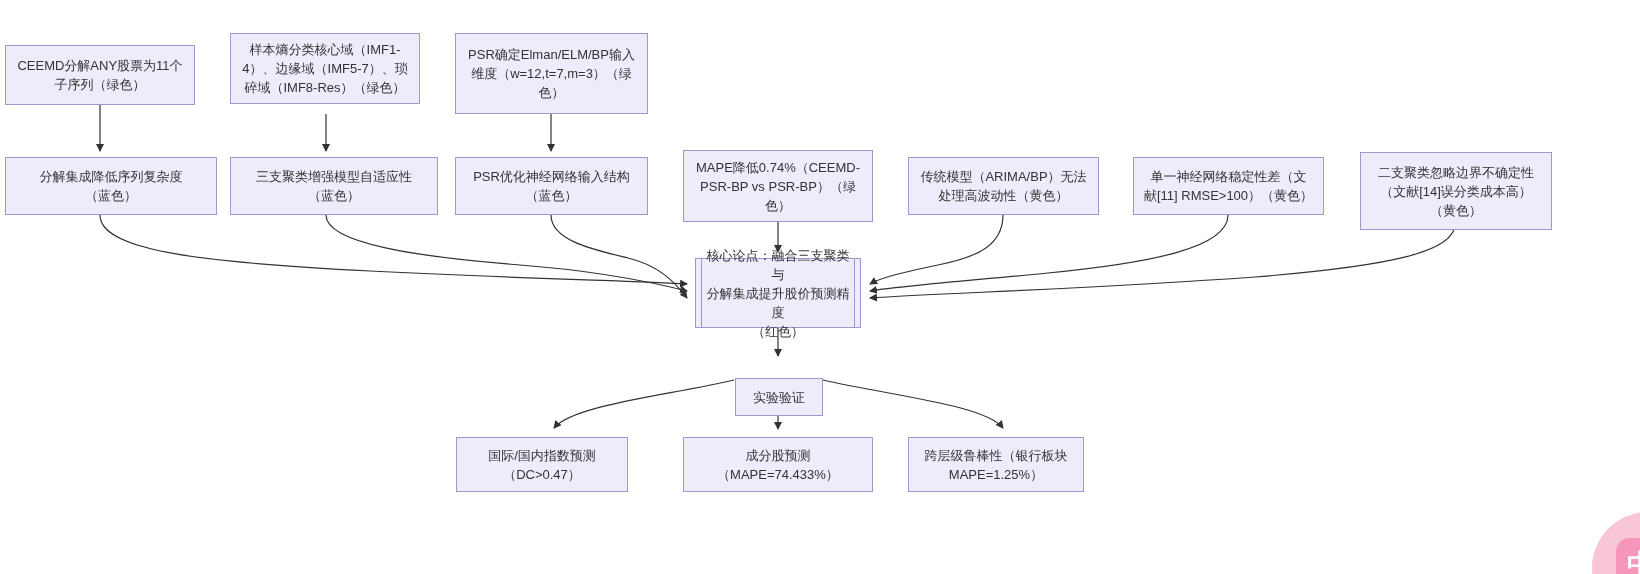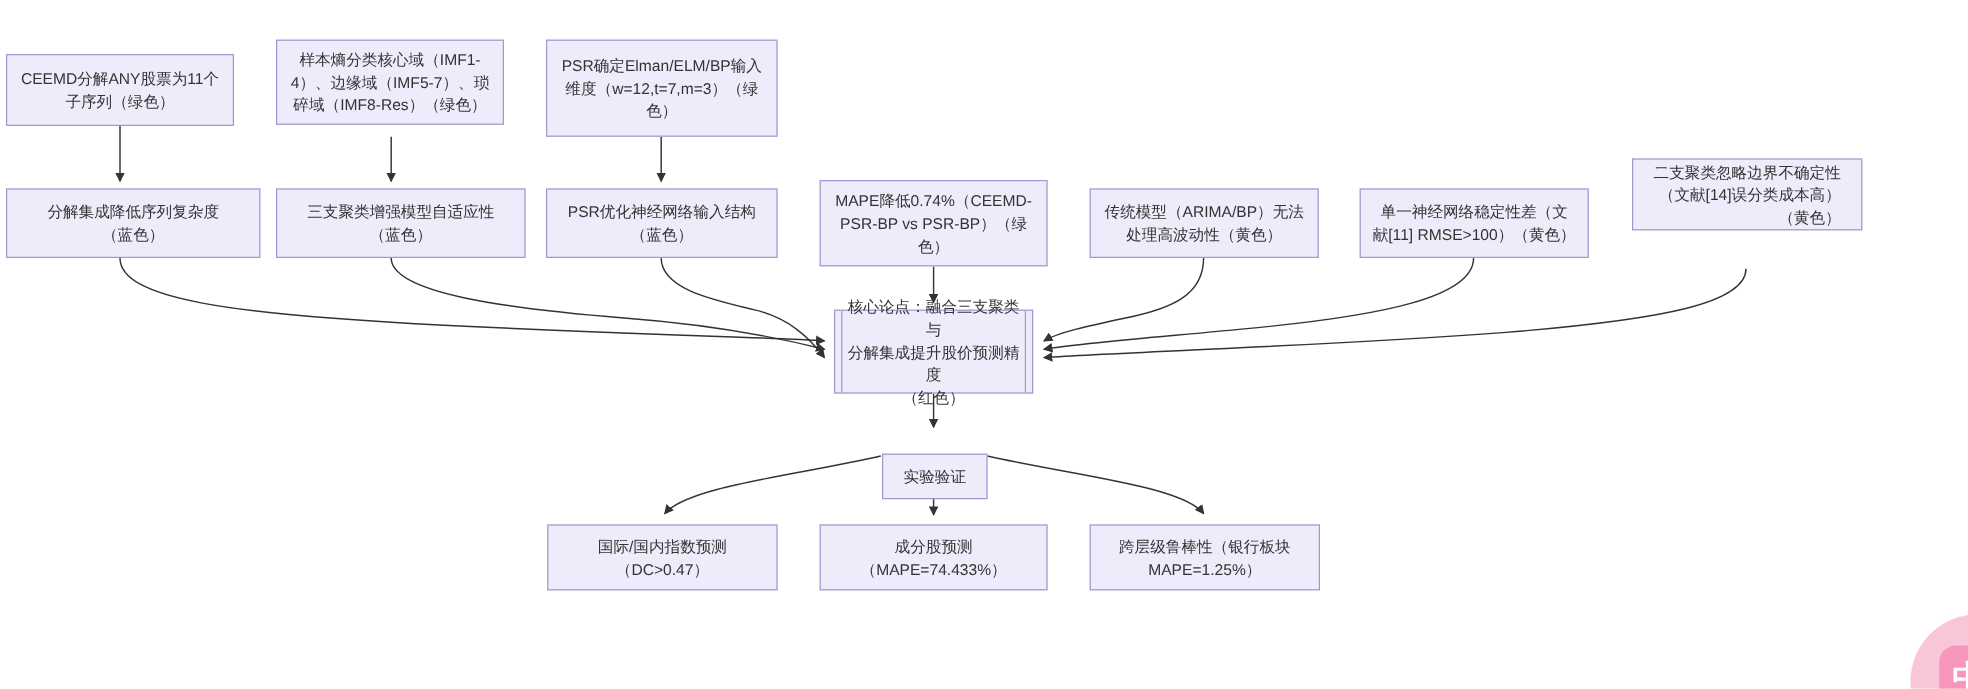--- a/index.html
+++ b/index.html
@@ -112,35 +112,35 @@
 （蓝色）</div>
   <div class="node" style="left:455px; top:157px; width:193px; height:58px;">PSR优化神经网络输入结构
 （蓝色）</div>
   <div class="node" style="left:683px; top:150px; width:190px; height:72px;">MAPE降低0.74%（CEEMD-
 PSR-BP vs PSR-BP）（绿
 色）</div>
   <div class="node" style="left:908px; top:157px; width:191px; height:58px;">传统模型（ARIMA/BP）无法
 处理高波动性（黄色）</div>
   <div class="node" style="left:1133px; top:157px; width:191px; height:58px;">单一神经网络稳定性差（文
 献[11] RMSE&gt;100）（黄色）</div>
-  <div class="node" style="left:1360px; top:132px; width:192px; height:60px;text-align:right;">二支聚类忽略边界不确定性
+  <div class="node" style="left:1360px; top:152px; width:192px; height:78px;">二支聚类忽略边界不确定性
 （文献[14]误分类成本高）
 （黄色）</div>
 
   <div class="node core" style="left:695px; top:258px; width:166px; height:70px;">核心论点：融合三支聚类与
 分解集成提升股价预测精度
 （红色）</div>
 
   <div class="node" style="left:735px; top:378px; width:88px; height:38px;">实验验证</div>
 
-  <div class="node" style="left:456px; top:437px; width:192px; height:55px;">国际/国内指数预测
+  <div class="node" style="left:456px; top:437px; width:172px; height:55px;">国际/国内指数预测
 （DC&gt;0.47）</div>
   <div class="node" style="left:683px; top:437px; width:190px; height:55px;">成分股预测
 （MAPE=74.433%）</div>
-  <div class="node" style="left:908px; top:437px; width:192px; height:55px;">跨层级鲁棒性（银行板块
+  <div class="node" style="left:908px; top:437px; width:176px; height:55px;">跨层级鲁棒性（银行板块
 MAPE=1.25%）</div>
 
   <div class="badge">
     <div class="badge-inner">
       <span>中A</span>
     </div>
   </div>
 
 </div>
 

